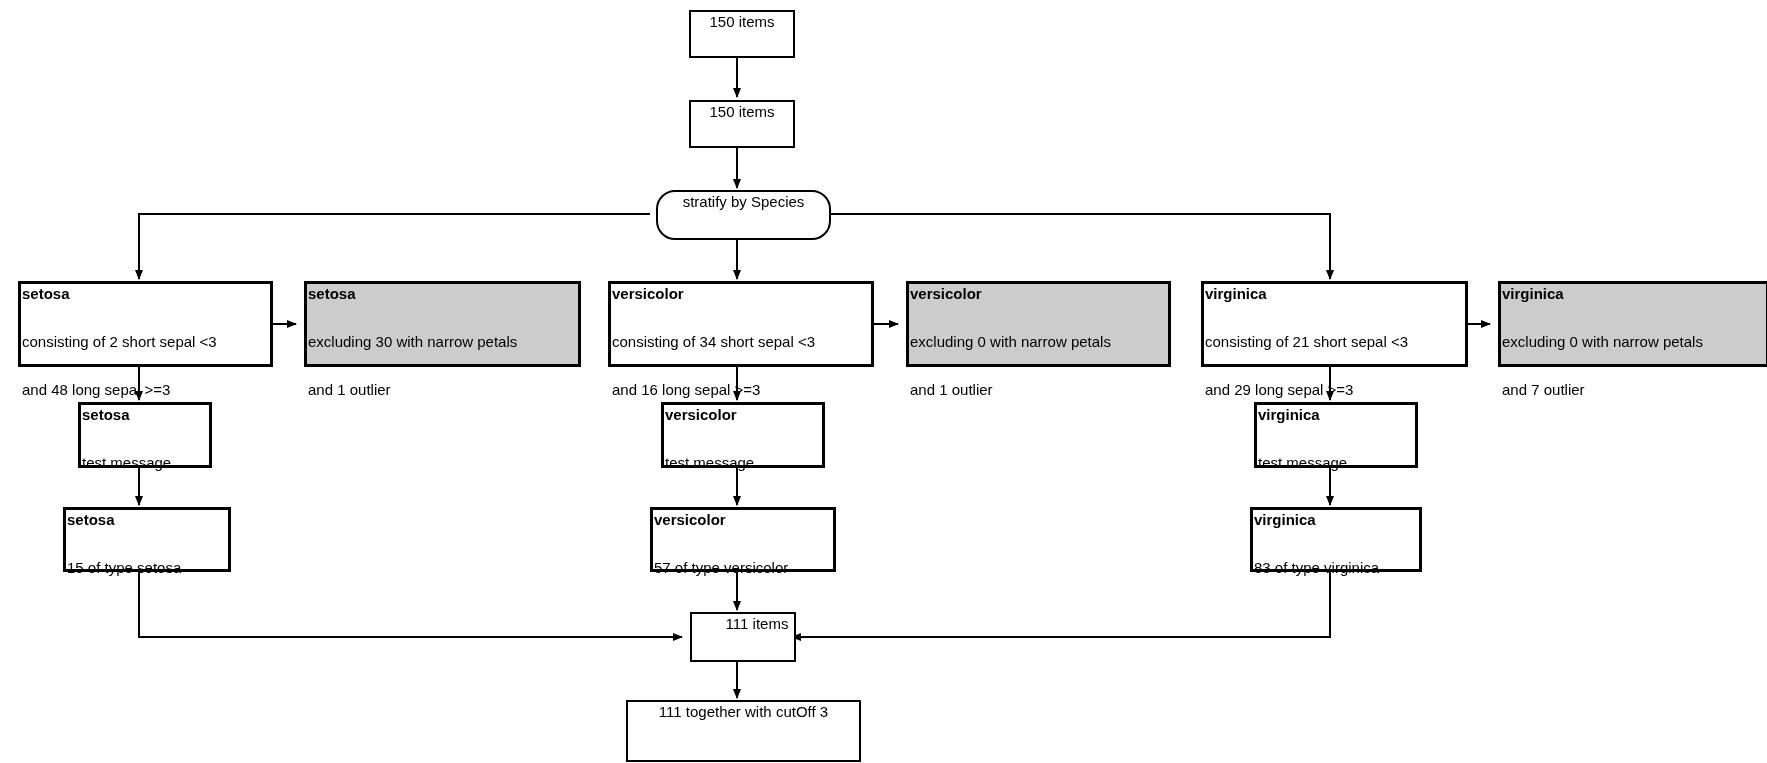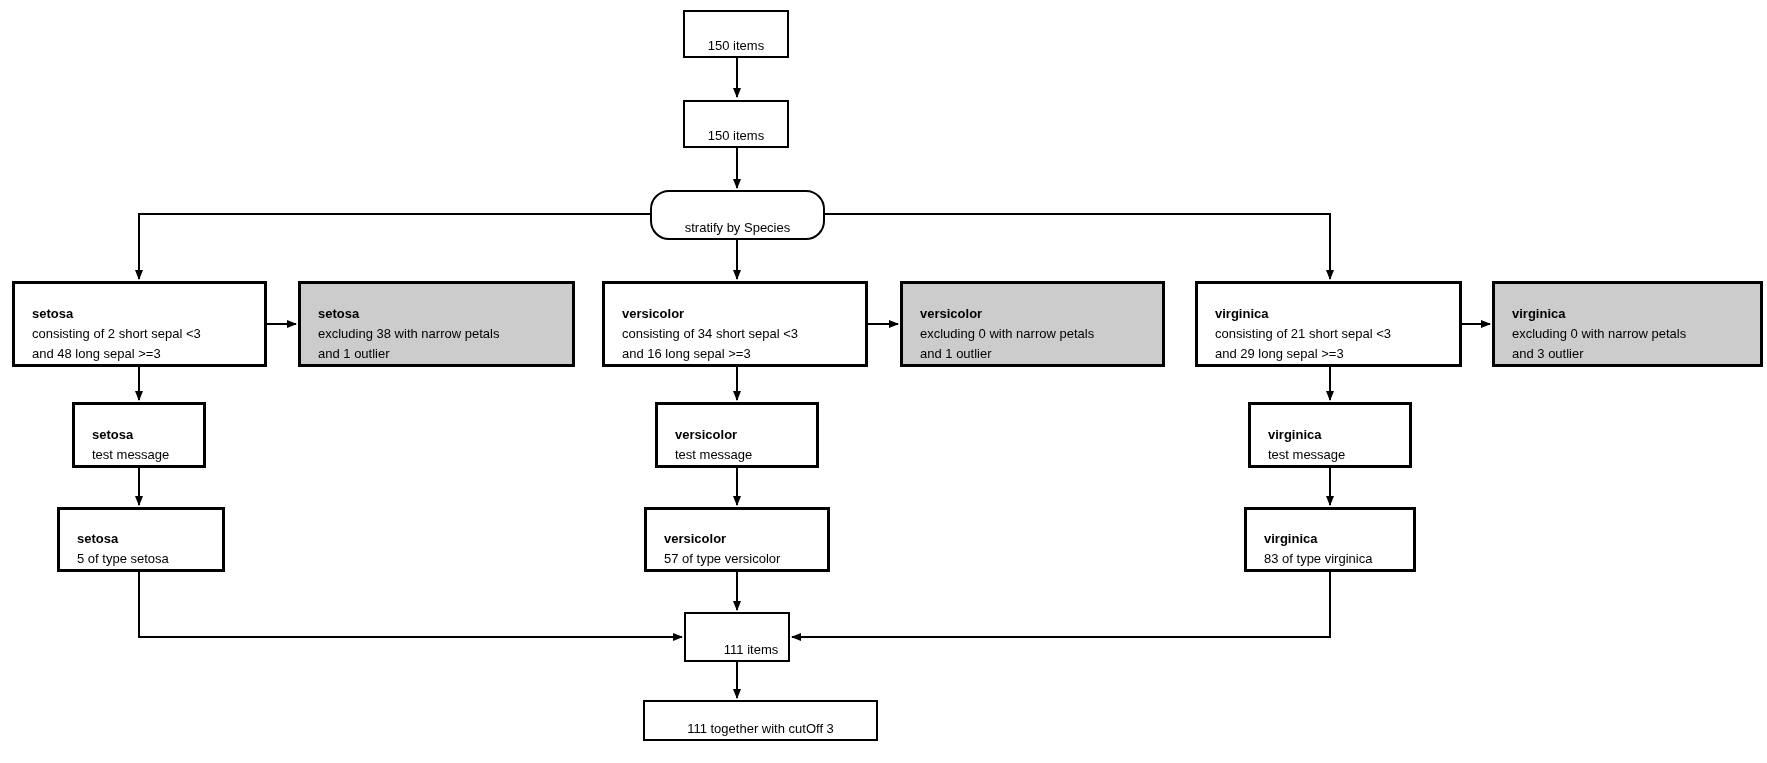--- a/index.html
+++ b/index.html
@@ -12,27 +12,28 @@
     overflow:hidden;
   }
   #edges{position:absolute;left:0;top:0;width:1767px;height:763px;}
   .node{
     position:absolute;
     box-sizing:border-box;
     background:#ffffff;
     border:2px solid #000000;
     display:flex;
     flex-direction:column;
-    justify-content:flex-end;
-    font-size:13px;
+    justify-content:flex-start;
+    font-size:15px;
     line-height:20px;
+    margin-left:6px;
   }
   .node.thick{border-width:3px;}
   .node.gray{background:#cccccc;}
-  .node.leftpad{padding-left:17px;padding-right:6px;text-align:left;}
+  .node.leftpad{padding-left:1px;padding-right:6px;text-align:left;gap:28px;}
   .node.center{align-items:center;text-align:center;}
   .nl{white-space:nowrap;}
   .nl.bold{font-weight:bold;}
 </style>
 </head>
 <body>
 
 <div id="canvas">
 
   <svg id="edges" viewBox="0 0 1767 763" xmlns="http://www.w3.org/2000/svg">
@@ -80,30 +81,30 @@
     <div class="nl">stratify by Species</div>
   </div>
 
   <div class="node thick leftpad" style="left:12px;top:281px;width:255px;height:86px;">
     <div class="nl bold">setosa</div>
     <div class="nl">consisting of 2 short sepal &lt;3</div>
     <div class="nl">and 48 long sepal &gt;=3</div>
   </div>
   <div class="node thick gray leftpad" style="left:298px;top:281px;width:277px;height:86px;">
     <div class="nl bold">setosa</div>
-    <div class="nl">excluding 38 with narrow petals</div>
+    <div class="nl">excluding 30 with narrow petals</div>
     <div class="nl">and 1 outlier</div>
   </div>
   <div class="node thick leftpad" style="left:72px;top:402px;width:134px;height:66px;">
     <div class="nl bold">setosa</div>
     <div class="nl">test message</div>
   </div>
   <div class="node thick leftpad" style="left:57px;top:507px;width:168px;height:65px;">
     <div class="nl bold">setosa</div>
-    <div class="nl">5 of type setosa</div>
+    <div class="nl">15 of type setosa</div>
   </div>
 
   <div class="node thick leftpad" style="left:602px;top:281px;width:266px;height:86px;">
     <div class="nl bold">versicolor</div>
     <div class="nl">consisting of 34 short sepal &lt;3</div>
     <div class="nl">and 16 long sepal &gt;=3</div>
   </div>
   <div class="node thick gray leftpad" style="left:900px;top:281px;width:265px;height:86px;">
     <div class="nl bold">versicolor</div>
     <div class="nl">excluding 0 with narrow petals</div>
@@ -119,32 +120,32 @@
   </div>
 
   <div class="node thick leftpad" style="left:1195px;top:281px;width:267px;height:86px;">
     <div class="nl bold">virginica</div>
     <div class="nl">consisting of 21 short sepal &lt;3</div>
     <div class="nl">and 29 long sepal &gt;=3</div>
   </div>
   <div class="node thick gray leftpad" style="left:1492px;top:281px;width:271px;height:86px;">
     <div class="nl bold">virginica</div>
     <div class="nl">excluding 0 with narrow petals</div>
-    <div class="nl">and 3 outlier</div>
+    <div class="nl">and 7 outlier</div>
   </div>
   <div class="node thick leftpad" style="left:1248px;top:402px;width:164px;height:66px;">
     <div class="nl bold">virginica</div>
     <div class="nl">test message</div>
   </div>
   <div class="node thick leftpad" style="left:1244px;top:507px;width:172px;height:65px;">
     <div class="nl bold">virginica</div>
     <div class="nl">83 of type virginica</div>
   </div>
 
   <div class="node center" style="left:684px;top:612px;width:106px;height:50px;padding-left:28px;">
     <div class="nl">111 items</div>
   </div>
 
-  <div class="node center" style="left:643px;top:700px;width:235px;height:41px;">
+  <div class="node center" style="left:620px;top:700px;width:235px;height:62px;">
     <div class="nl">111 together with cutOff 3</div>
   </div>
 
 </div>
 
 </body></html>

